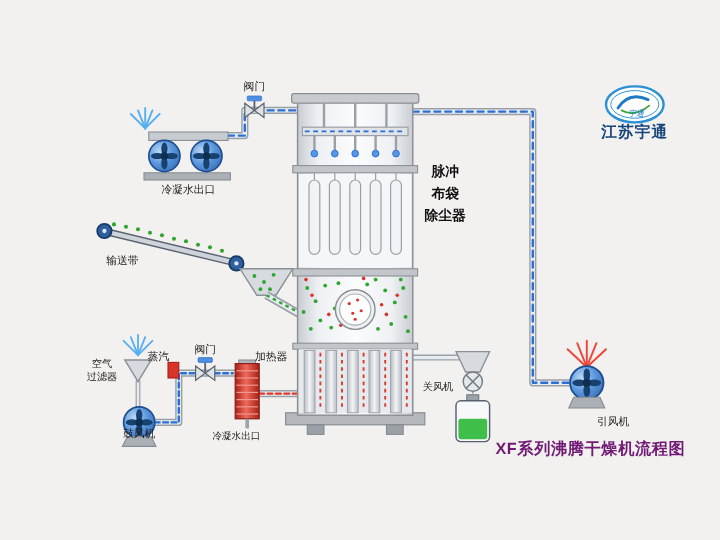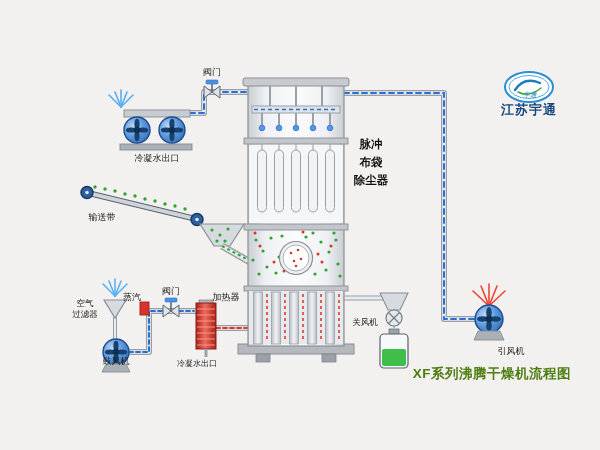--- a/index.html
+++ b/index.html
@@ -24,21 +24,21 @@
   .lbl-mid{font-size:8.5px;}
   .lbl-bagfilter{
     font-size:11.5px;
     font-weight:bold;
     color:#101010;
     line-height:1.55;
   }
   .lbl-title{
     font-size:13.5px;
     font-weight:bold;
-    color:#4d7c0f;
+    color:#701a75;
     letter-spacing:0.5px;
   }
   .lbl-brand{
     font-size:13px;
     font-weight:bold;
     color:#16457c;
     letter-spacing:1px;
   }
 </style>
 </head>

